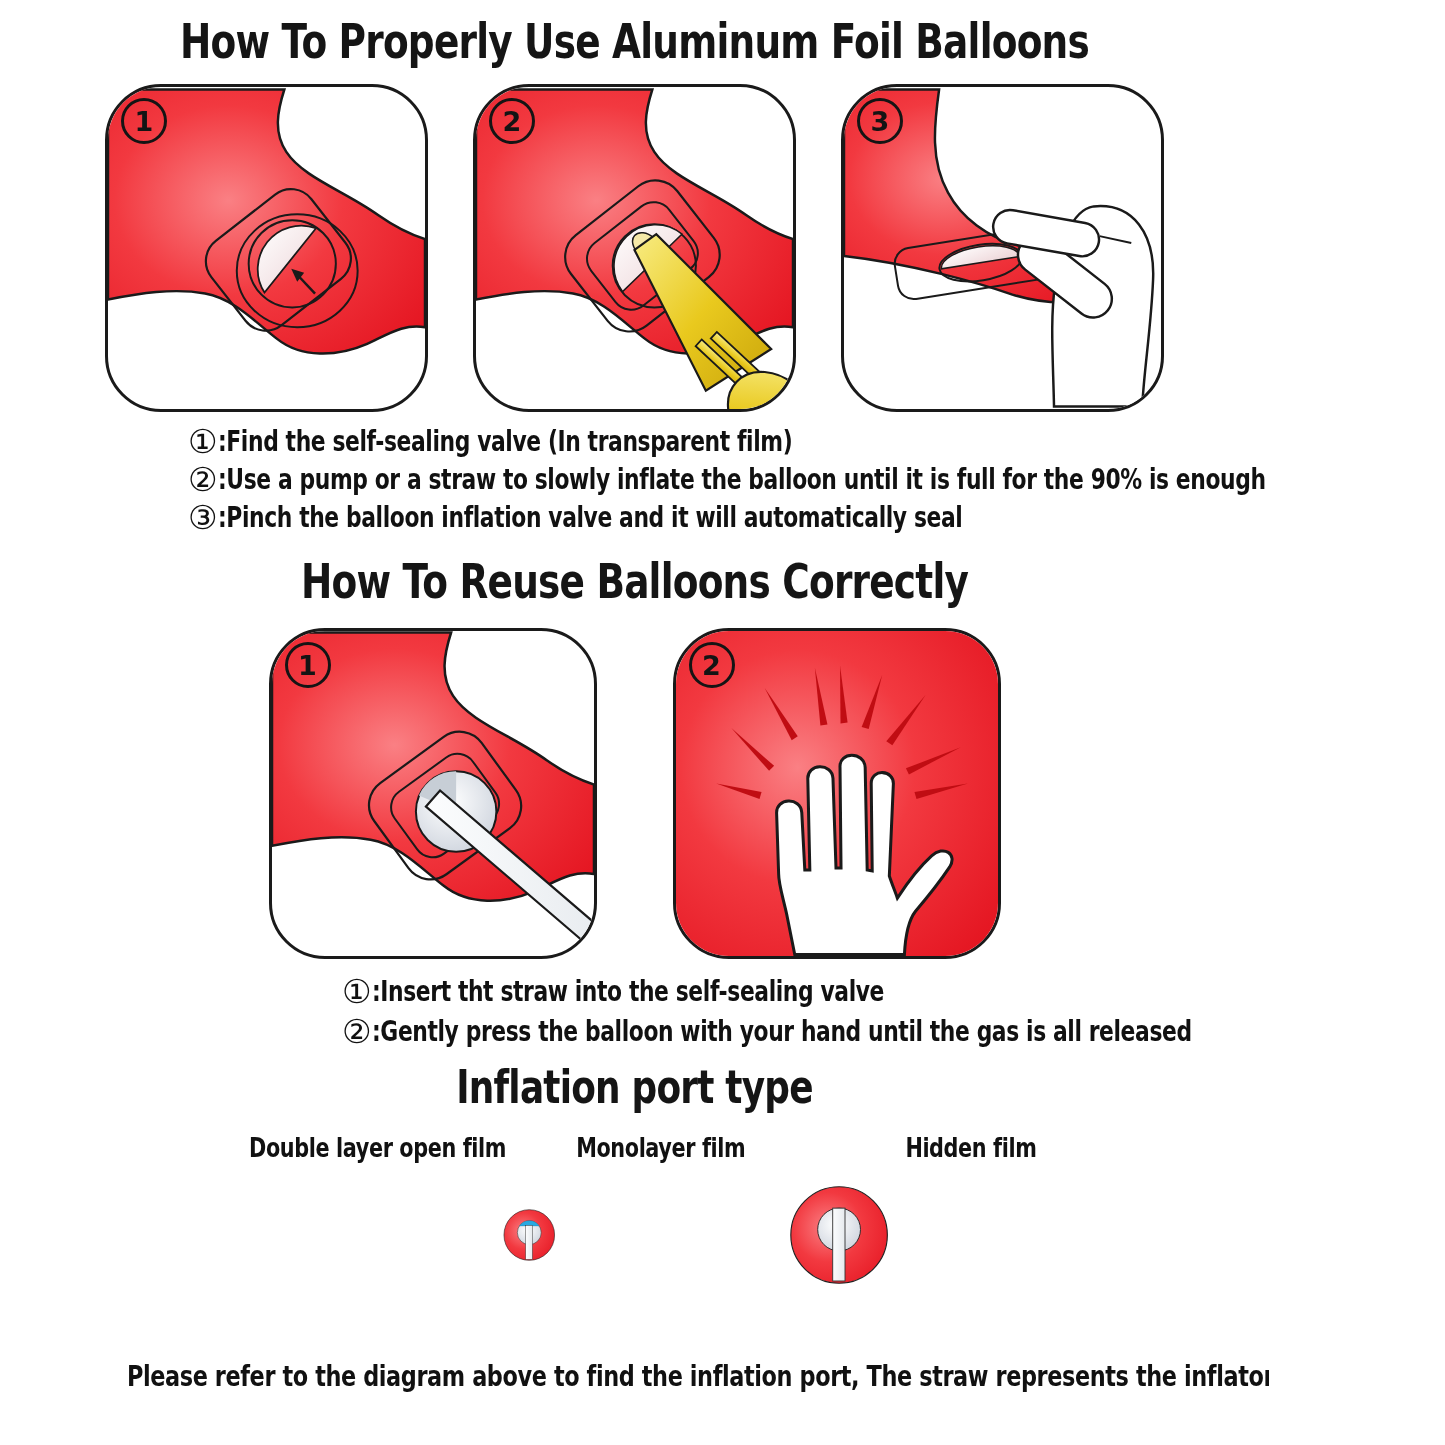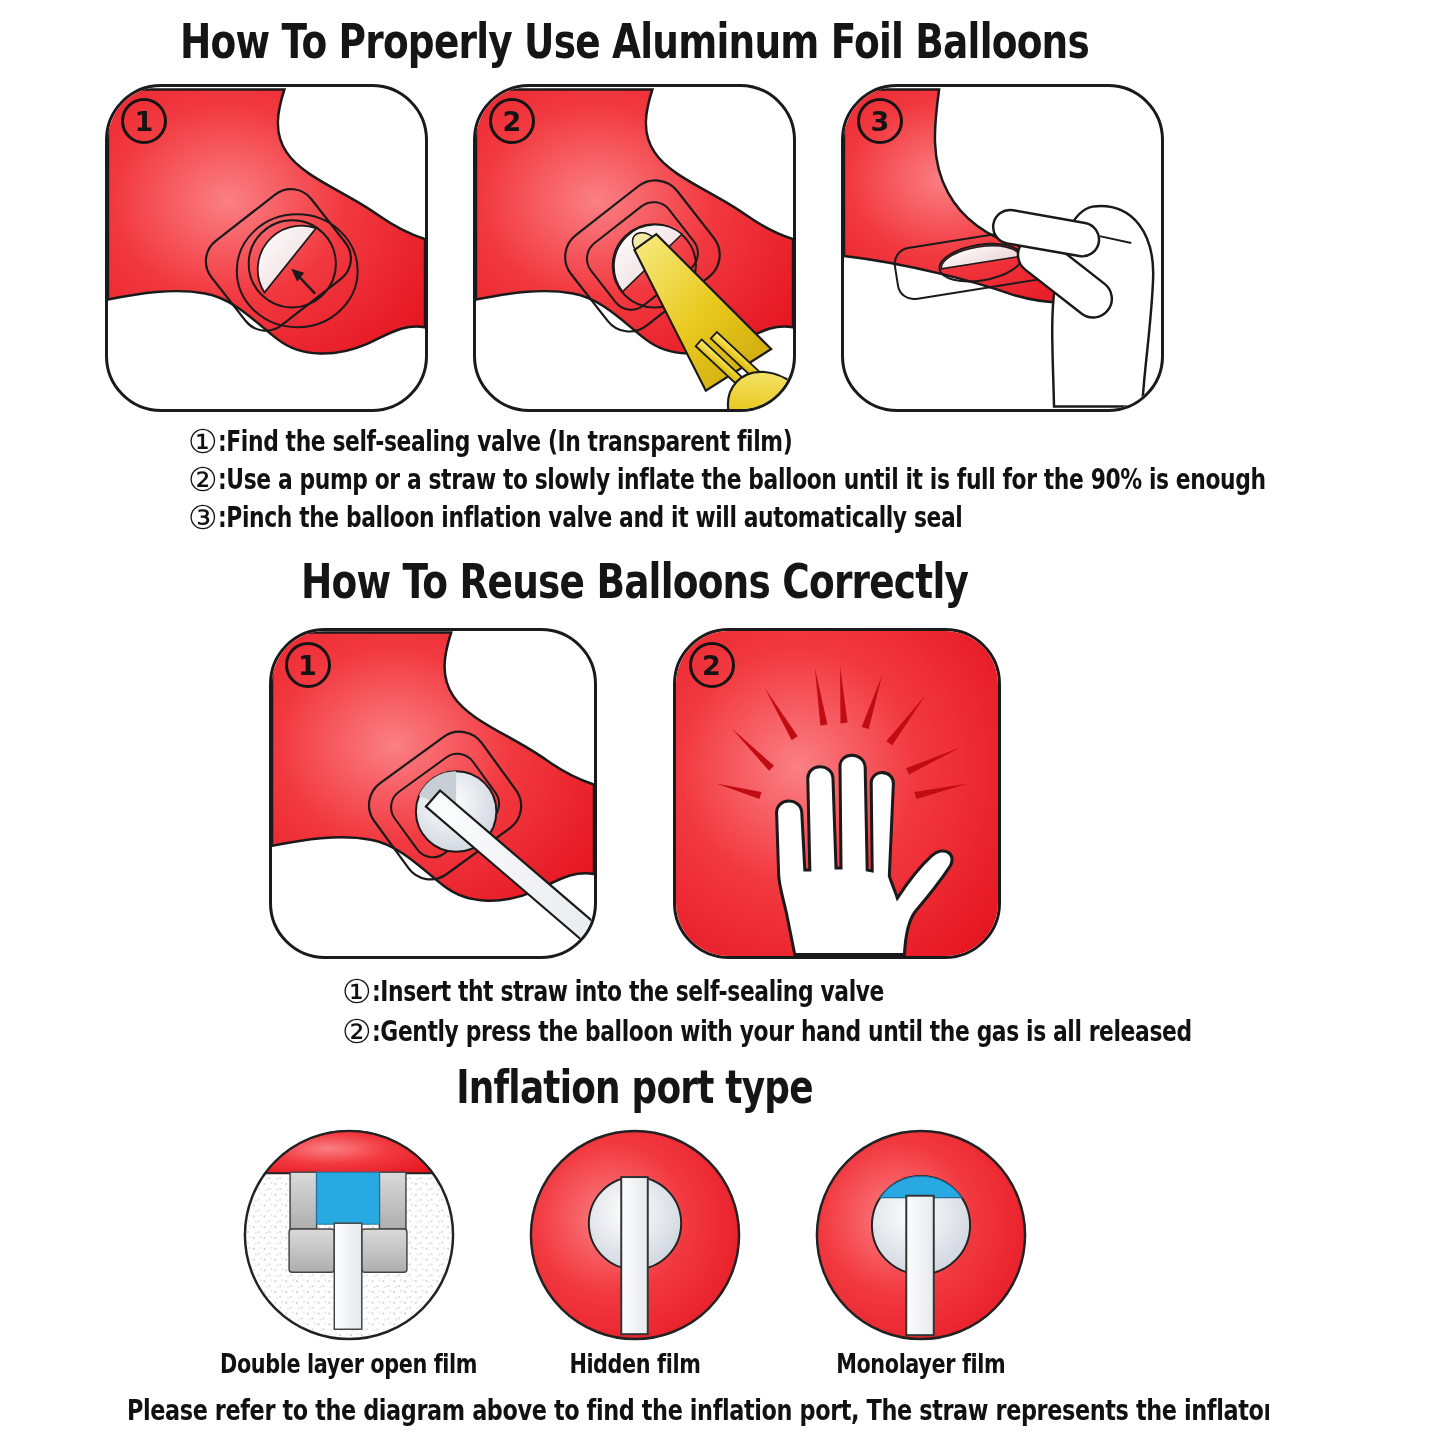--- a/index.html
+++ b/index.html
@@ -40,21 +40,21 @@
   .steps1{margin-top:10px;margin-left:188px;}
   .steps2{margin-top:12px;margin-left:342px;}
   .step{display:flex;align-items:center;height:38px;}
   .steps2 .step{height:40px;}
   .step .marker{font-size:33px;font-weight:normal;line-height:1;}
   .step .txt{
     display:inline-block;font-size:28px;font-weight:bold;letter-spacing:-0.5px;
     transform:scaleX(0.78);transform-origin:0 50%;white-space:nowrap;
   }
   .ports{display:flex;justify-content:center;gap:22px;margin-top:14px;}
-  .port{width:264px;display:flex;flex-direction:column;align-items:center;}
+  .port{width:264px;display:flex;flex-direction:row;align-items:flex-start;}
   .port svg{width:216px;height:216px;display:block;}
   .port-label{
     display:inline-block;margin-top:8px;font-size:26px;font-weight:bold;
     letter-spacing:-0.5px;transform:scaleX(0.8);transform-origin:50% 50%;
     white-space:nowrap;line-height:26px;
   }
   .footer{
     display:block;text-align:center;margin-top:16px;
     font-size:28px;font-weight:bold;letter-spacing:-0.5px;line-height:36px;
     transform:scaleX(0.8);transform-origin:50% 50%;white-space:nowrap;
@@ -248,33 +248,33 @@
         <rect x="123" y="104" width="46" height="44" rx="3" fill="url(#gradGray)" stroke="#444" stroke-width="1.5"></rect>
         <rect x="95" y="98" width="28" height="108" fill="url(#gradStraw)" stroke="#444" stroke-width="1.5"></rect>
       </svg>
       <span class="port-label">Double layer open film</span>
     </div>
 
 
     <div class="port">
       <svg viewBox="0 0 220 220">
         <circle cx="110" cy="110" r="106" fill="url(#gradRed)" stroke="#222" stroke-width="2.5"></circle>
-        <circle cx="110" cy="98" r="47" fill="url(#gradInner)" stroke="#222" stroke-width="2"></circle>
-        <rect x="96" y="51" width="27" height="160" fill="url(#gradStraw)" stroke="#333" stroke-width="2"></rect>
-      </svg>
-      <span class="port-label">Hidden film</span>
+        <circle cx="110" cy="100" r="50" fill="url(#gradInner)" stroke="#222" stroke-width="2"></circle>
+        <path d="M68.6,72 A50 50 0 0 1 151.4,72 Z" fill="#29a9e1" stroke="#20719c" stroke-width="1.2"></path>
+        <rect x="95" y="70" width="28" height="142" fill="url(#gradStraw)" stroke="#333" stroke-width="2"></rect>
+      </svg>
+      <span class="port-label">Monolayer film</span>
     </div>
 
     <div class="port">
       <svg viewBox="0 0 220 220">
         <circle cx="110" cy="110" r="106" fill="url(#gradRed)" stroke="#222" stroke-width="2.5"></circle>
-        <circle cx="110" cy="100" r="50" fill="url(#gradInner)" stroke="#222" stroke-width="2"></circle>
-        <path d="M68.6,72 A50 50 0 0 1 151.4,72 Z" fill="#29a9e1" stroke="#20719c" stroke-width="1.2"></path>
-        <rect x="95" y="70" width="28" height="142" fill="url(#gradStraw)" stroke="#333" stroke-width="2"></rect>
-      </svg>
-      <span class="port-label">Monolayer film</span>
+        <circle cx="110" cy="98" r="47" fill="url(#gradInner)" stroke="#222" stroke-width="2"></circle>
+        <rect x="96" y="51" width="27" height="160" fill="url(#gradStraw)" stroke="#333" stroke-width="2"></rect>
+      </svg>
+      <span class="port-label">Hidden film</span>
     </div>
 
   </div>
 
   <div class="footer">Please refer to the diagram above to find the inflation port, The straw represents the inflator head of the air pump</div>
 
 </div>
 
 </body></html>

